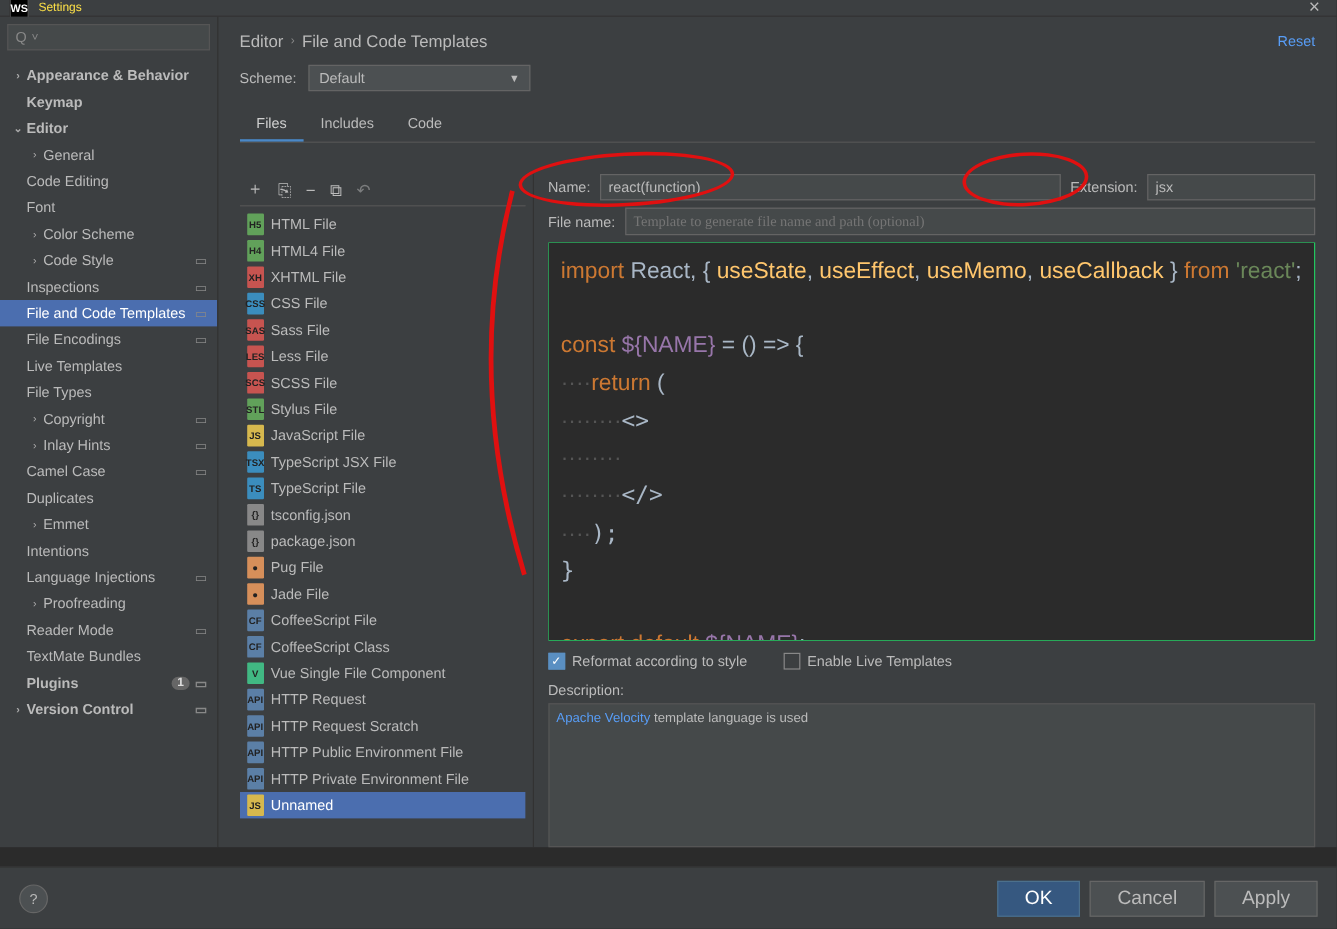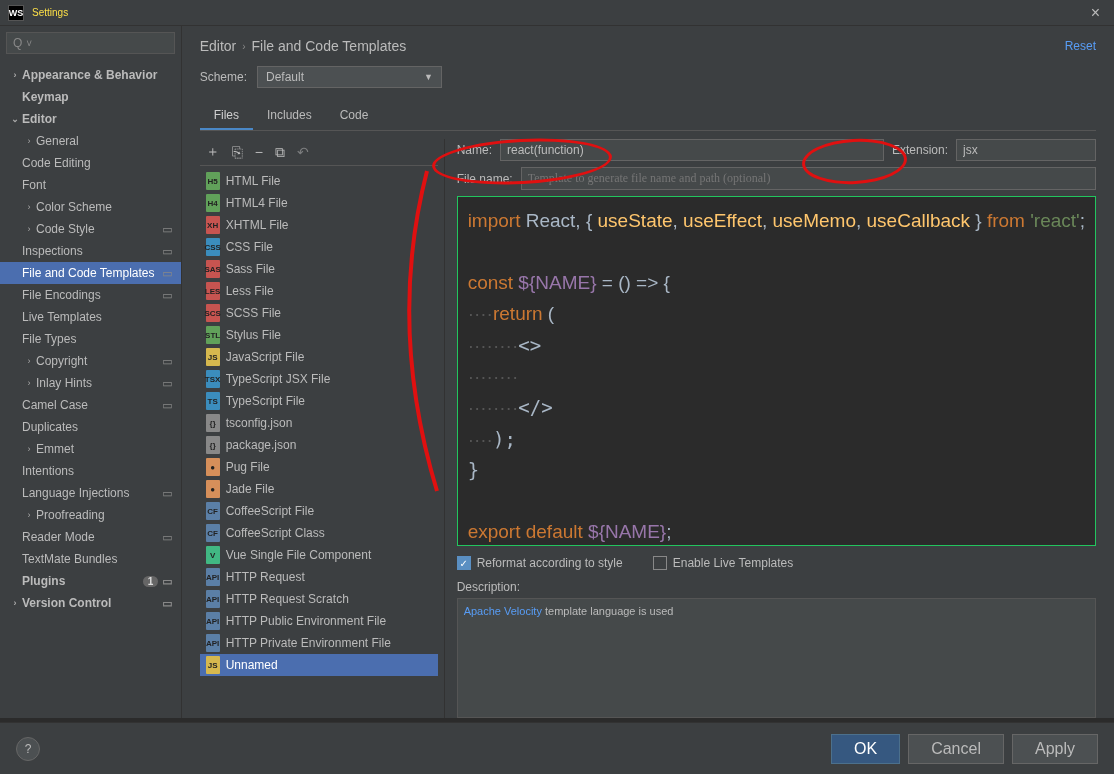--- a/index.html
+++ b/index.html
@@ -1,18 +1,18 @@
 <!DOCTYPE html>
 <html><head>
 <meta charset="utf-8">
 <style>
 * { margin: 0; padding: 0; box-sizing: border-box; font-family: "Segoe UI", Arial, sans-serif; }
 body { background: #2b2b2b; color: #bbb; font-size: 12px; width: 1114px; height: 774px; overflow: hidden; position: relative; }
 
-.titlebar { height: 26px; background: #3c3f41; display: flex; align-items: center; justify-content: space-between; padding: 0 8px; border-bottom: 1px solid #323232; }
+.titlebar { height: 14px; background: #3c3f41; display: flex; align-items: center; justify-content: space-between; padding: 0 8px; border-bottom: 1px solid #323232; }
 .titlebar-left { display: flex; align-items: center; gap: 8px; }
 .app-icon { width: 16px; height: 16px; background: #000; color: #fff; font-size: 9px; font-weight: bold; display: flex; align-items: center; justify-content: center; border: 1px solid #555; }
 .titlebar-title { color: #fde047; font-size: 10px; }
 .close-icon { color: #bbb; cursor: pointer; font-size: 16px; padding: 2px 6px; }
 
 .main-container { display: flex; height: calc(100% - 30px - 52px); }
 
 .sidebar { width: 240px; background: #3c3f41; border-right: 1px solid #323232; display: flex; flex-direction: column; }
 .search-box { margin: 6px; display: flex; align-items: center; border: 1px solid #555; background: #45494a; padding: 3px 6px; }
 .search-icon { color: #888; font-size: 12px; margin-right: 4px; }
@@ -34,21 +34,21 @@
 .breadcrumb-row { display: flex; align-items: center; justify-content: space-between; margin-bottom: 12px; }
 .breadcrumb { display: flex; align-items: center; gap: 6px; font-size: 14px; }
 .breadcrumb-item { color: #bbb; }
 .breadcrumb-sep { color: #888; font-size: 10px; }
 .reset-link { color: #589df6; cursor: pointer; font-size: 12px; }
 
 .scheme-row { display: flex; align-items: center; gap: 10px; margin-bottom: 14px; }
 .scheme-label { color: #bbb; }
 .scheme-select { width: 185px; padding: 3px 8px; background: #4c5052; border: 1px solid #646464; color: #bbb; display: flex; align-items: center; justify-content: space-between; cursor: pointer; }
 
-.tabs { display: flex; gap: 0; border-bottom: 1px solid #555; margin-bottom: 0; }
+.tabs { display: flex; gap: 0; border-bottom: 1px solid #555; margin-bottom: 18px; }
 .tab { padding: 6px 14px; cursor: pointer; color: #bbb; border-bottom: 2px solid transparent; }
 .tab.active { border-bottom: 2px solid #4a88c7; color: #d0d0d0; }
 
 .templates-area { display: flex; flex: 1; gap: 0; margin-top: 8px; min-height: 0; }
 
 .template-list-panel { width: 245px; display: flex; flex-direction: column; border-right: 1px solid #323232; padding-right: 6px; }
 .toolbar { display: flex; align-items: center; gap: 12px; padding: 4px 6px; border-bottom: 1px solid #555; }
 .toolbar-btn { color: #bbb; cursor: pointer; font-size: 14px; }
 .template-list { flex: 1; overflow: auto; padding-top: 4px; }
 .template-item { display: flex; align-items: center; gap: 6px; padding: 2px 6px; cursor: pointer; font-size: 12px; }

